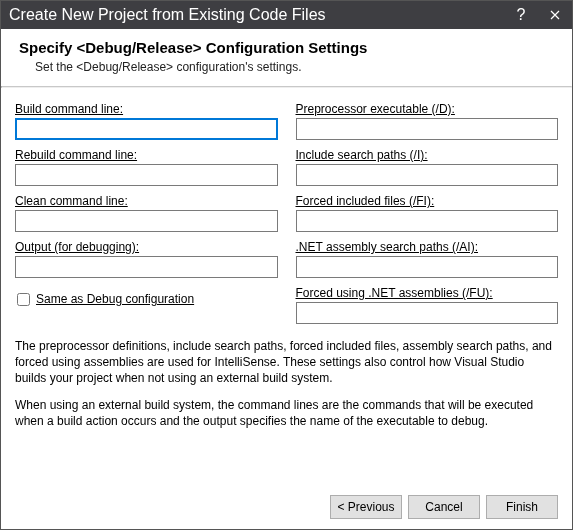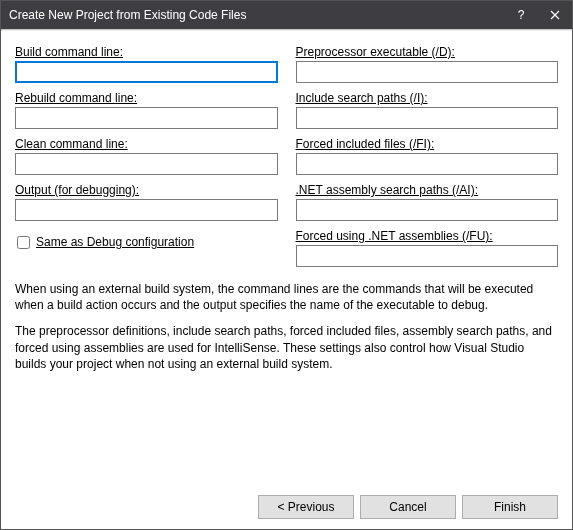--- a/index.html
+++ b/index.html
@@ -1,58 +1,62 @@
 <!DOCTYPE html>
 <html><head>
 <meta charset="utf-8">
 <style>
   * { box-sizing: border-box; font-family: "Segoe UI", Tahoma, sans-serif; }
   html, body { margin: 0; padding: 0; }
   body { width: 573px; height: 530px; background: #fff; border: 1px solid #555; font-size: 12px; color: #000; }
-  .titlebar { background: #3e3e42; color: #fff; height: 28px; display: flex; align-items: center; padding-left: 8px; font-size: 12px; }
+  .titlebar { background: #3e3e42; color: #fff; height: 28px; display: flex; align-items: center; padding-left: 8px; font-size: 16px; }
   .titlebar .title { flex: 1; }
   .tbtn { width: 34px; height: 28px; display: flex; align-items: center; justify-content: center; color: #fff; }
   .tbtn svg { display: block; }
   .header { padding: 10px 18px 12px 18px; }
   .header h1 { margin: 0; font-size: 15px; font-weight: 600; }
   .header .sub { margin: 4px 0 0 16px; font-size: 12px; color: #222; }
   .divider { border-top: 1px solid #c8c8c8; margin: 0; }
   .content { padding: 10px 14px 8px 14px; }
   .prompt { font-weight: 600; font-size: 12px; margin-bottom: 10px; }
   .grid { display: flex; gap: 18px; }
   .col { flex: 1; display: flex; flex-direction: column; text-decoration: underline; }
   .field-label { font-size: 12px; margin-top: 4px; margin-bottom: 2px; }
   input.txt { width: 100%; height: 22px; border: 1px solid #7a7a7a; padding: 0 4px; font-size: 12px; outline: none; }
   input.txt.focus { border: 1px solid #0078d7; box-shadow: 0 0 0 1px #0078d7 inset; }
   .gap { height: 4px; }
   .chkrow { display: flex; align-items: center; margin-top: 14px; }
   .chkrow input { margin: 0 6px 0 2px; }
   .desc { margin-top: 14px; font-size: 12px; line-height: 1.35; color: #000; }
   .desc p { margin: 0 0 10px 0; }
   .footer { position: absolute; bottom: 10px; right: 14px; display: flex; gap: 6px; }
-  .footer button { width: 96px; height: 24px; font-size: 12px; border: 1px solid #adadad; background: #e1e1e1; color: #000; cursor: pointer; }
+  .footer button { width: 72px; height: 24px; font-size: 12px; border: 1px solid #adadad; background: #e1e1e1; color: #000; cursor: pointer; }
   .footer button.default { border: 1px solid #0078d7; box-shadow: 0 0 0 1px #0078d7 inset; background: #e1e1e1; }
   .wrap { position: relative; height: calc(530px - 30px); }
 </style>
 </head>
 <body>
 
 <div class="titlebar">
   <span class="title">Create New Project from Existing Code Files</span>
   <div class="tbtn">
       <span>?</span>
     </div>
   <div class="tbtn">
     <svg width="10" height="10" viewBox="0 0 10 10">
         <path d="M1 1 L9 9 M9 1 L1 9" stroke="#fff" stroke-width="1.2"></path>
       </svg>
   </div>
 </div>
 
 <div class="wrap">
+  <div class="header">
+    <h1>Specify &lt;Debug/Release&gt; Configuration Settings</h1>
+    <div class="sub">Set the &lt;Debug/Release&gt; configuration's settings.</div>
+  </div>
   <hr class="divider">
 
   <div class="content">
 
     <div class="grid">
       <div class="col">
         <div class="field-label">Build command line:</div>
         <input class="txt focus" value="" style="">
         <div class="gap"></div>
         <div class="field-label">Rebuild command line:</div>
@@ -82,22 +86,22 @@
         <div class="gap"></div>
         <div class="field-label">.NET assembly search paths (/AI):</div>
         <input class="txt" value="" style="">
         <div class="gap"></div>
         <div class="field-label">Forced using .NET assemblies (/FU):</div>
         <input class="txt" value="" style="">
       </div>
     </div>
 
     <div class="desc">
+      <p>The preprocessor definitions, include search paths, forced included files, assembly search paths, and forced using assemblies are used for IntelliSense.  These settings also control how Visual Studio builds your project when not using an external build system.</p>
       <p>When using an external build system, the command lines are the commands that will be executed when a build action occurs and the output specifies the name of the executable to debug.</p>
-      <p>The preprocessor definitions, include search paths, forced included files, assembly search paths, and forced using assemblies are used for IntelliSense.  These settings also control how Visual Studio builds your project when not using an external build system.</p>
     </div>
   </div>
 
   <div class="footer">
     <button>&lt; Previous</button>
     <button>Cancel</button>
     <button>Finish</button>
   </div>
 </div>
 

